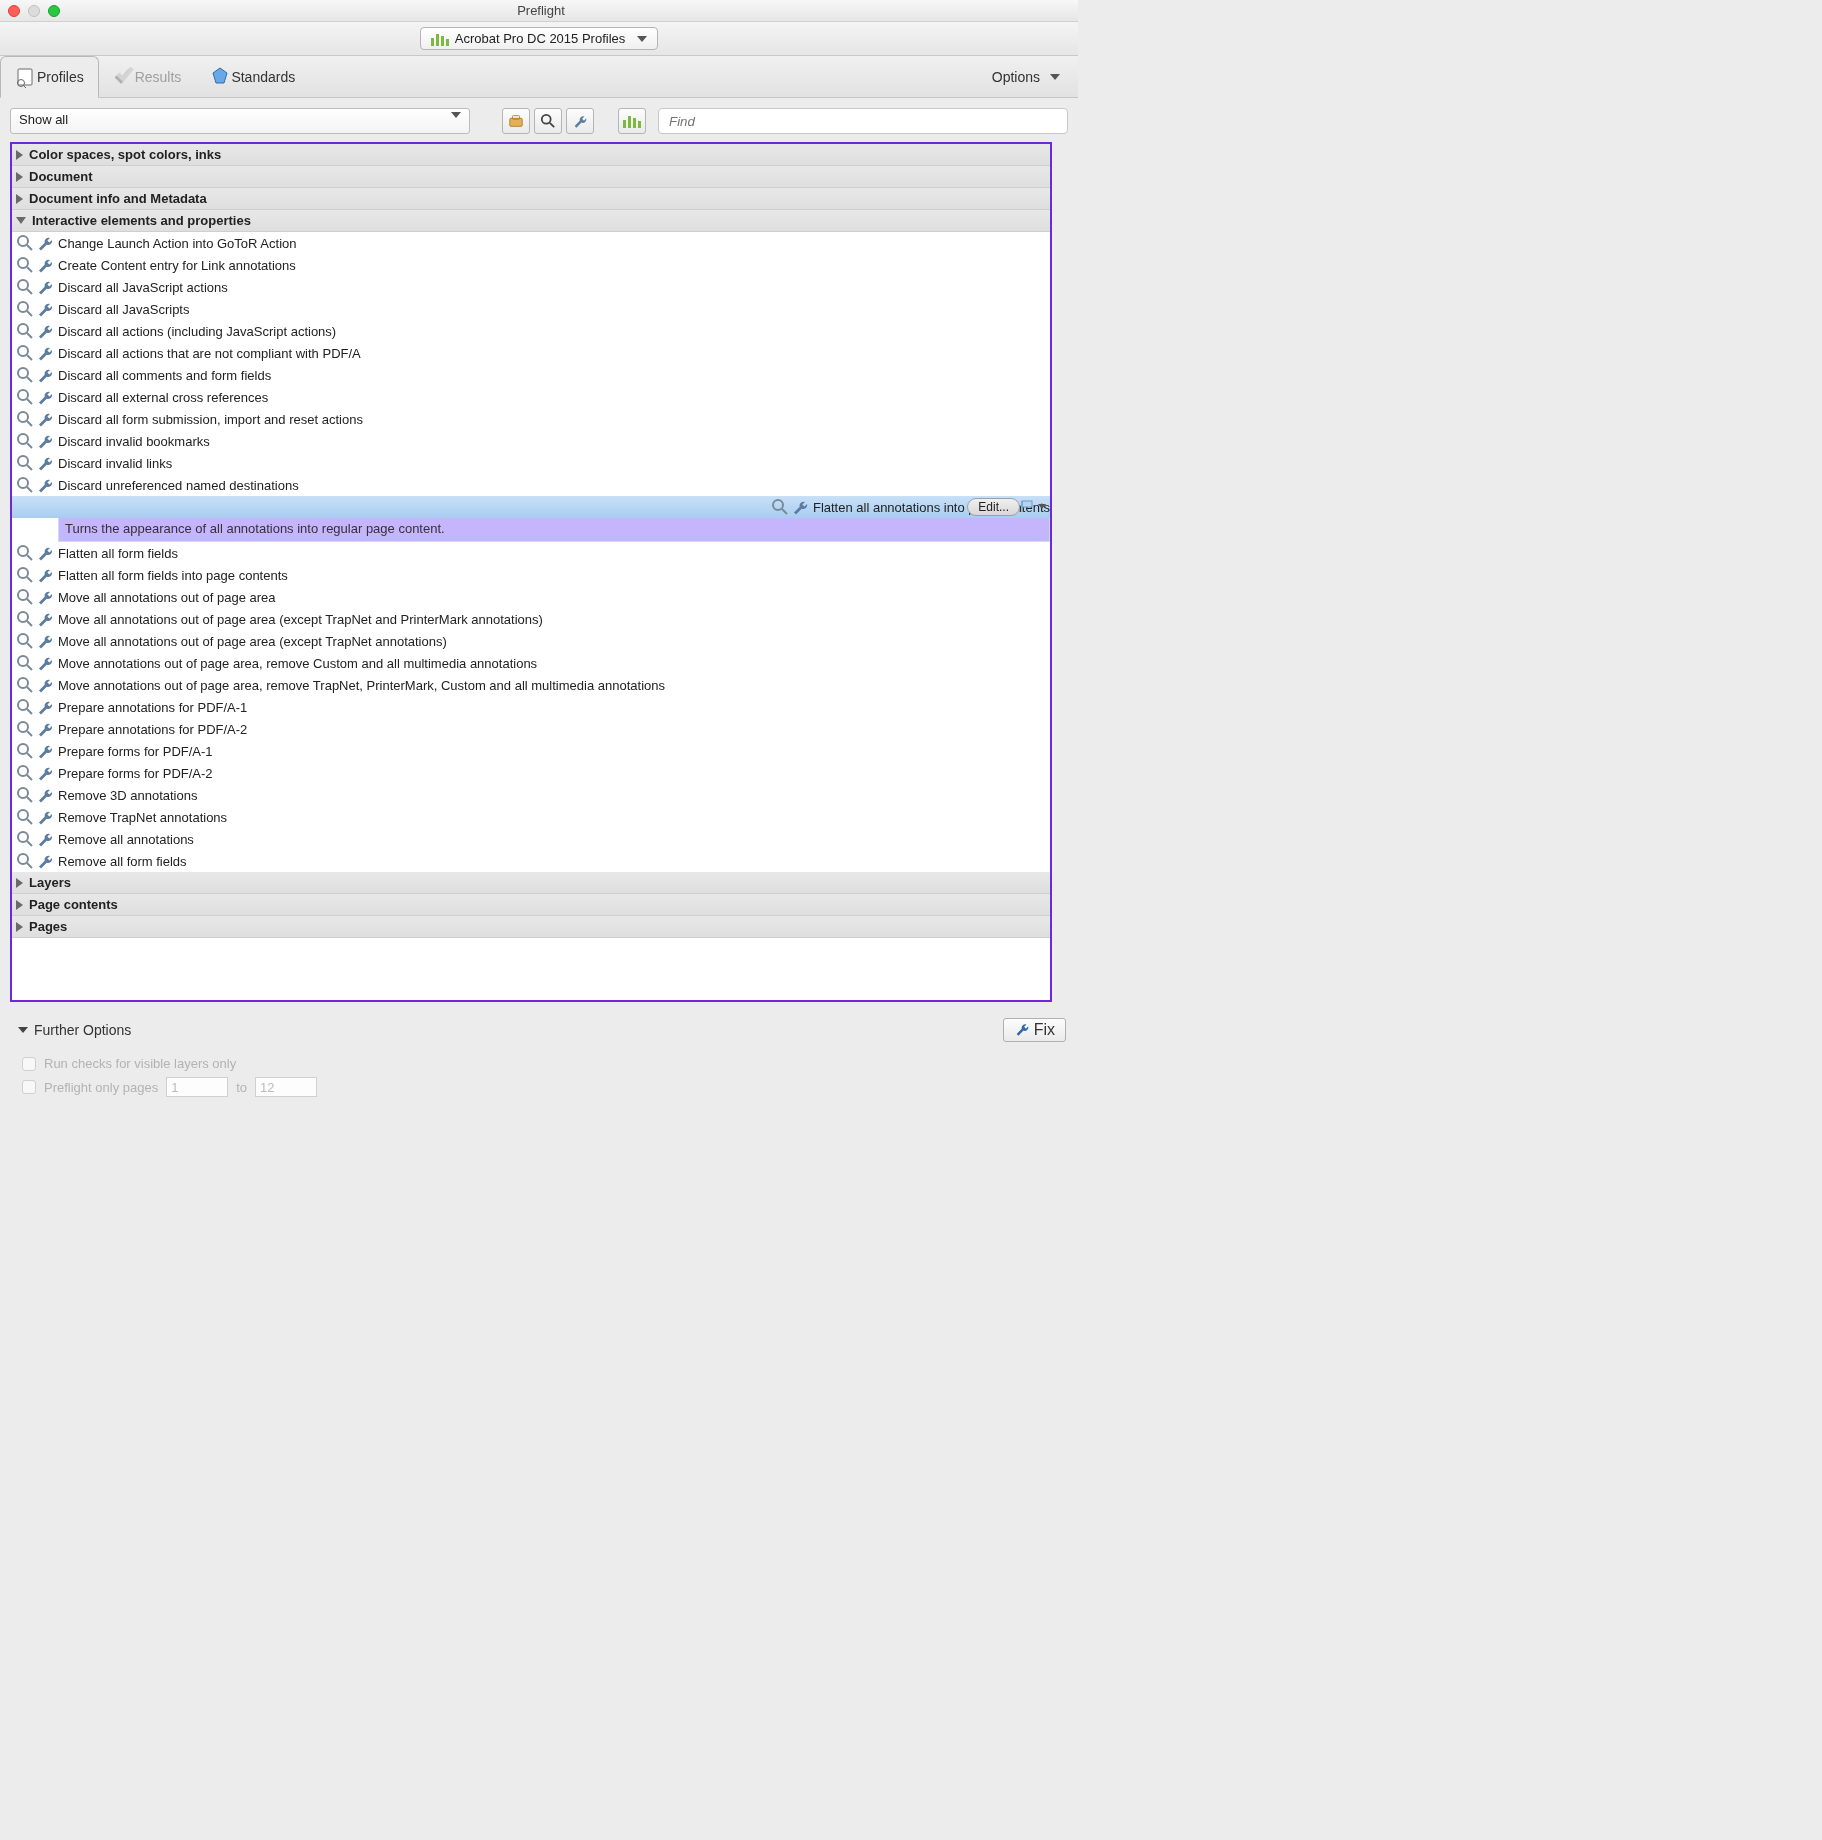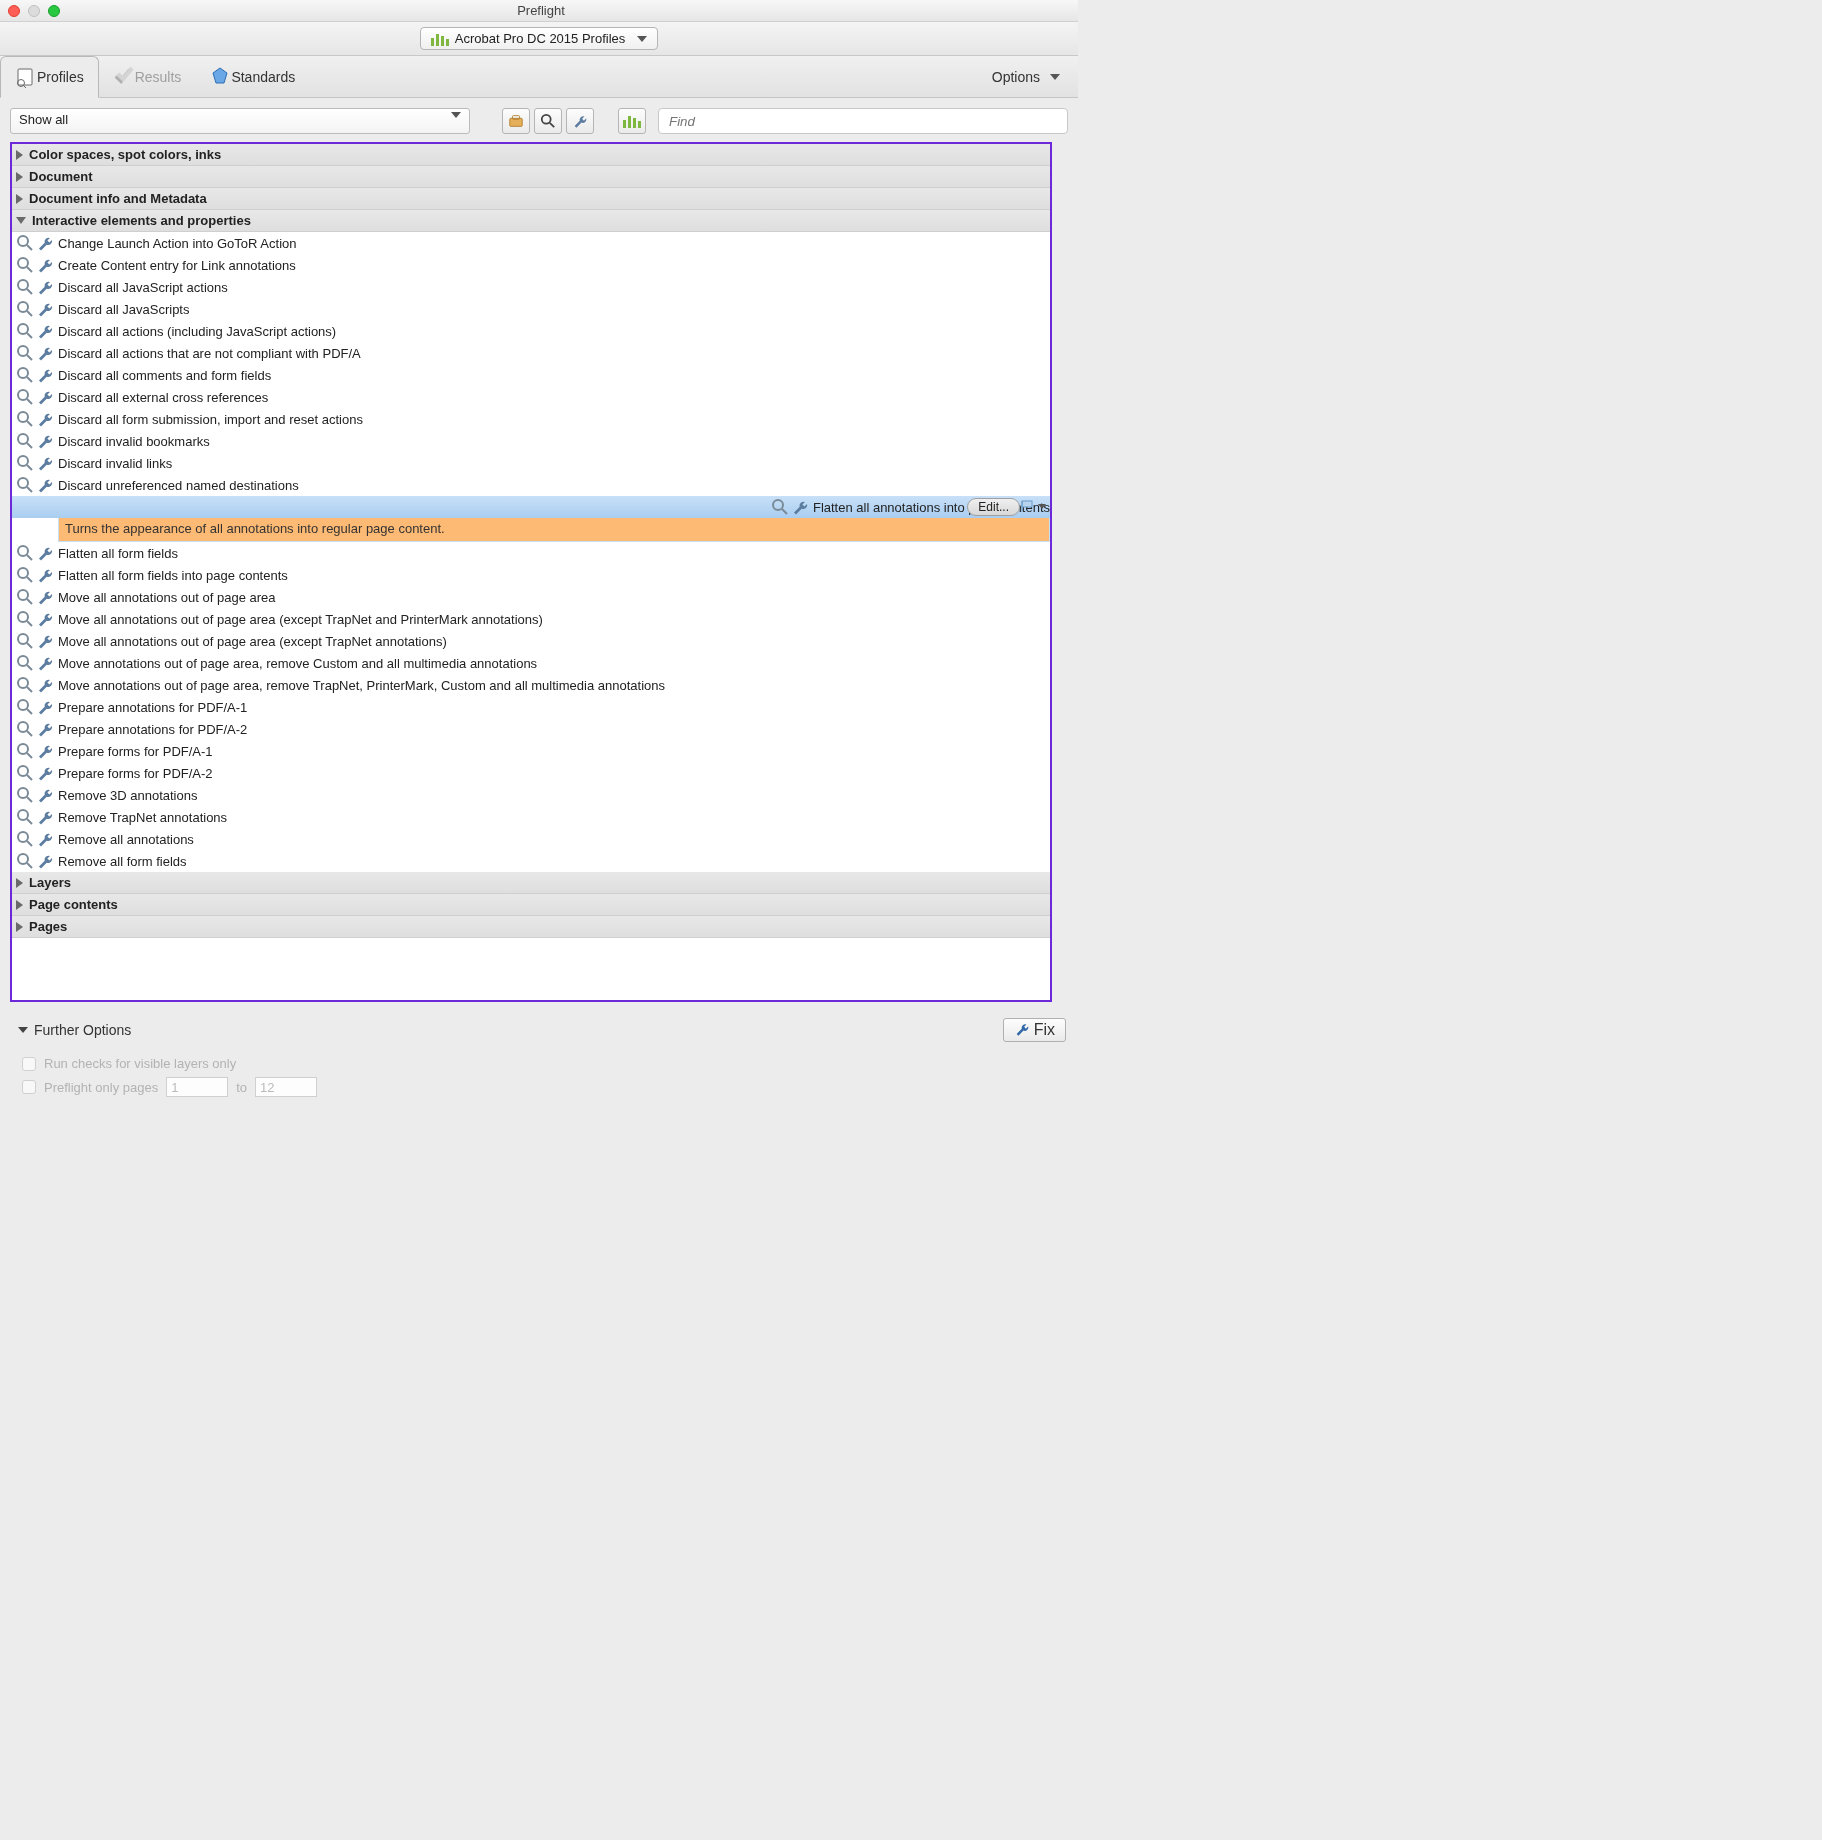--- a/index.html
+++ b/index.html
@@ -133,21 +133,21 @@
   display: flex; align-items: center; height: 22px;
   padding-left: 4px; font-size: 13px; color: #222;
 }
 .item-row.selected {
   background: linear-gradient(#c8e0f8, #a9cdf0);
   position: relative;
   justify-content: flex-end;
 }
 .desc-row {
   margin-left: 46px; padding: 3px 6px 5px 6px;
-  border: 1px solid #c8dff3; border-top: none; background: #fdba74;
+  border: 1px solid #c8dff3; border-top: none; background: #c4b5fd;
   font-size: 13px; color: #333;
 }
 .mag-icon, .wrench-icon { width:18px; height:18px; }
 .mag-icon { margin-right: 2px; }
 .wrench-icon { margin-right: 4px; }
 .edit-pill {
   position: absolute; right: 30px; top: 2px;
   background: linear-gradient(#f0f0f0,#d8d8d8);
   border: 1px solid #a0a0a0; border-radius: 10px;
   font-size: 12px; padding: 0 10px; height: 18px;

